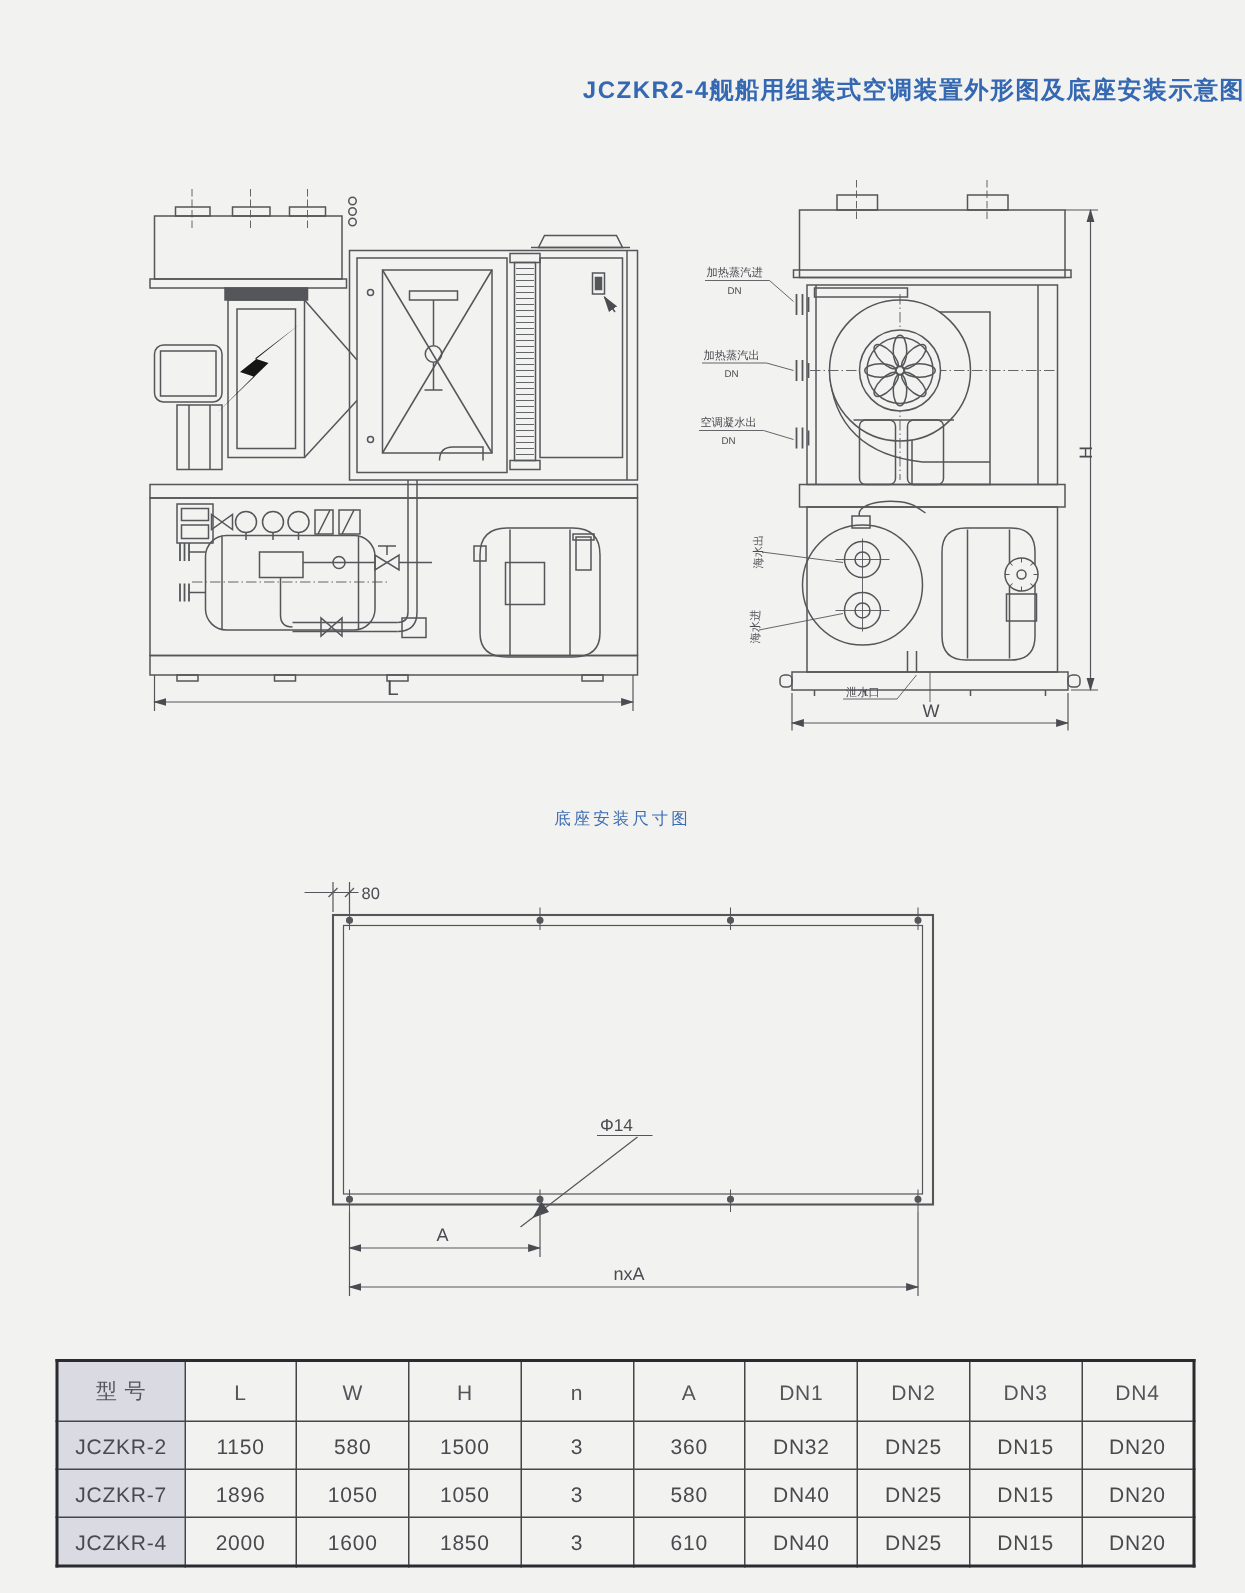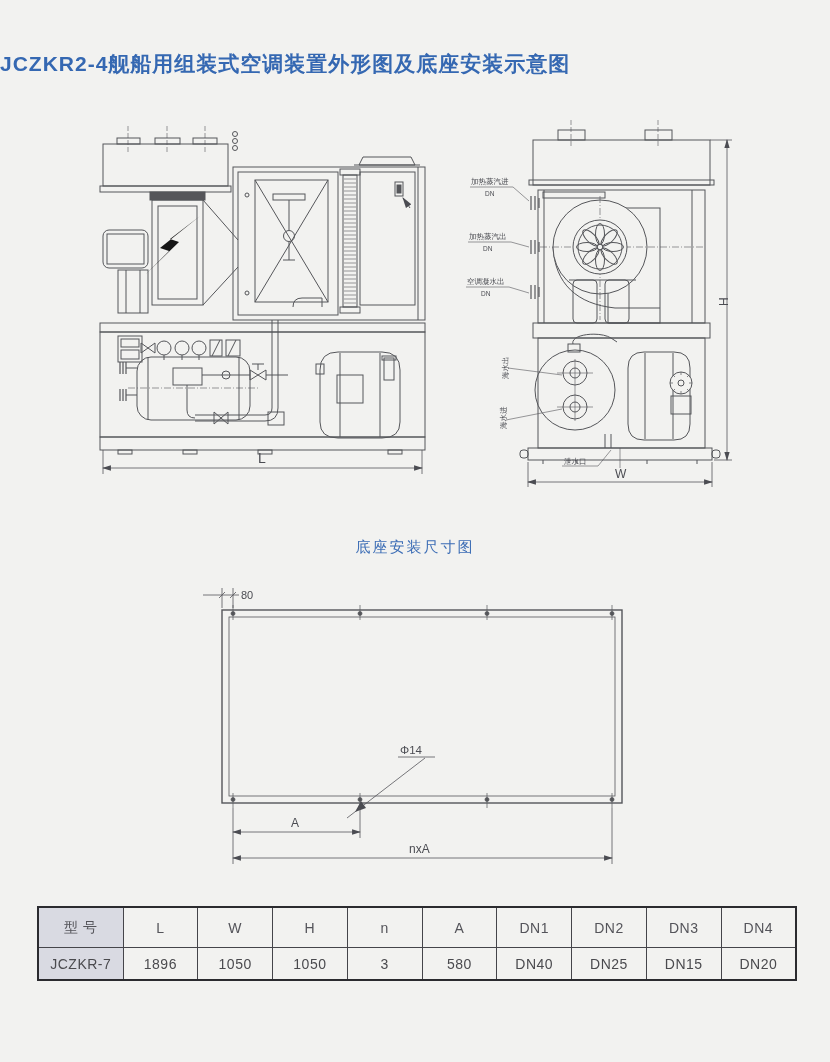--- a/index.html
+++ b/index.html
@@ -1,21 +1,21 @@
 <!DOCTYPE html>
 <html><head>
 <meta charset="utf-8">
 <style>
   html,body{margin:0;padding:0;}
   body{width:830px;height:1062px;position:relative;background:#f2f2f0;
        font-family:"Liberation Sans","DejaVu Sans",sans-serif;overflow:hidden;}
-  .page-title{position:absolute;top:50px;left:0;width:100%;text-align:left;
-       font-size:21px;font-weight:700;letter-spacing:1px;color:#3568b2;}
+  .page-title{position:absolute;top:50px;left:0;width:100%;text-align:right;
+       font-size:16px;font-weight:700;letter-spacing:1px;color:#3568b2;}
   .plan-title{position:absolute;top:538px;left:0;width:100%;text-align:center;
-       font-size:15px;font-weight:500;letter-spacing:2px;color:#3c6db5;}
+       font-size:11px;font-weight:500;letter-spacing:2px;color:#3c6db5;}
   svg{position:absolute;}
   svg text{font-family:"Liberation Sans","DejaVu Sans",sans-serif;fill:#4b4c52;}
   .spec-table{position:absolute;left:37px;top:906px;width:760px;
        border-collapse:collapse;table-layout:fixed;font-size:14px;color:#4a4a4e;
        border:2px solid #2b2b2f;background:transparent;}
   .spec-table th,.spec-table td{border:1px solid #45454a;text-align:center;
        font-weight:400;height:31px;padding:0;letter-spacing:0.5px;}
   .spec-table th{height:39px;color:#54545a;}
   .shade{background:#d9dae2;}
   .model-head{letter-spacing:6px;margin-top:39px;}
@@ -390,25 +390,49 @@
     <th>W</th>
     <th>H</th>
     <th>n</th>
     <th>A</th>
     <th>DN1</th>
     <th>DN2</th>
     <th>DN3</th>
     <th>DN4</th>
   </tr>
   <tr>
+    <td class="shade">JCZKR-2</td>
+    <td>1150</td>
+    <td>580</td>
+    <td>1500</td>
+    <td>3</td>
+    <td>360</td>
+    <td>DN32</td>
+    <td>DN25</td>
+    <td>DN15</td>
+    <td>DN20</td>
+  </tr>
+  <tr>
     <td class="shade">JCZKR-7</td>
     <td>1896</td>
     <td>1050</td>
     <td>1050</td>
     <td>3</td>
     <td>580</td>
     <td>DN40</td>
     <td>DN25</td>
     <td>DN15</td>
     <td>DN20</td>
   </tr>
+  <tr>
+    <td class="shade">JCZKR-4</td>
+    <td>2000</td>
+    <td>1600</td>
+    <td>1850</td>
+    <td>3</td>
+    <td>610</td>
+    <td>DN40</td>
+    <td>DN25</td>
+    <td>DN15</td>
+    <td>DN20</td>
+  </tr>
 </tbody>
   </table>
 
 </body></html>

